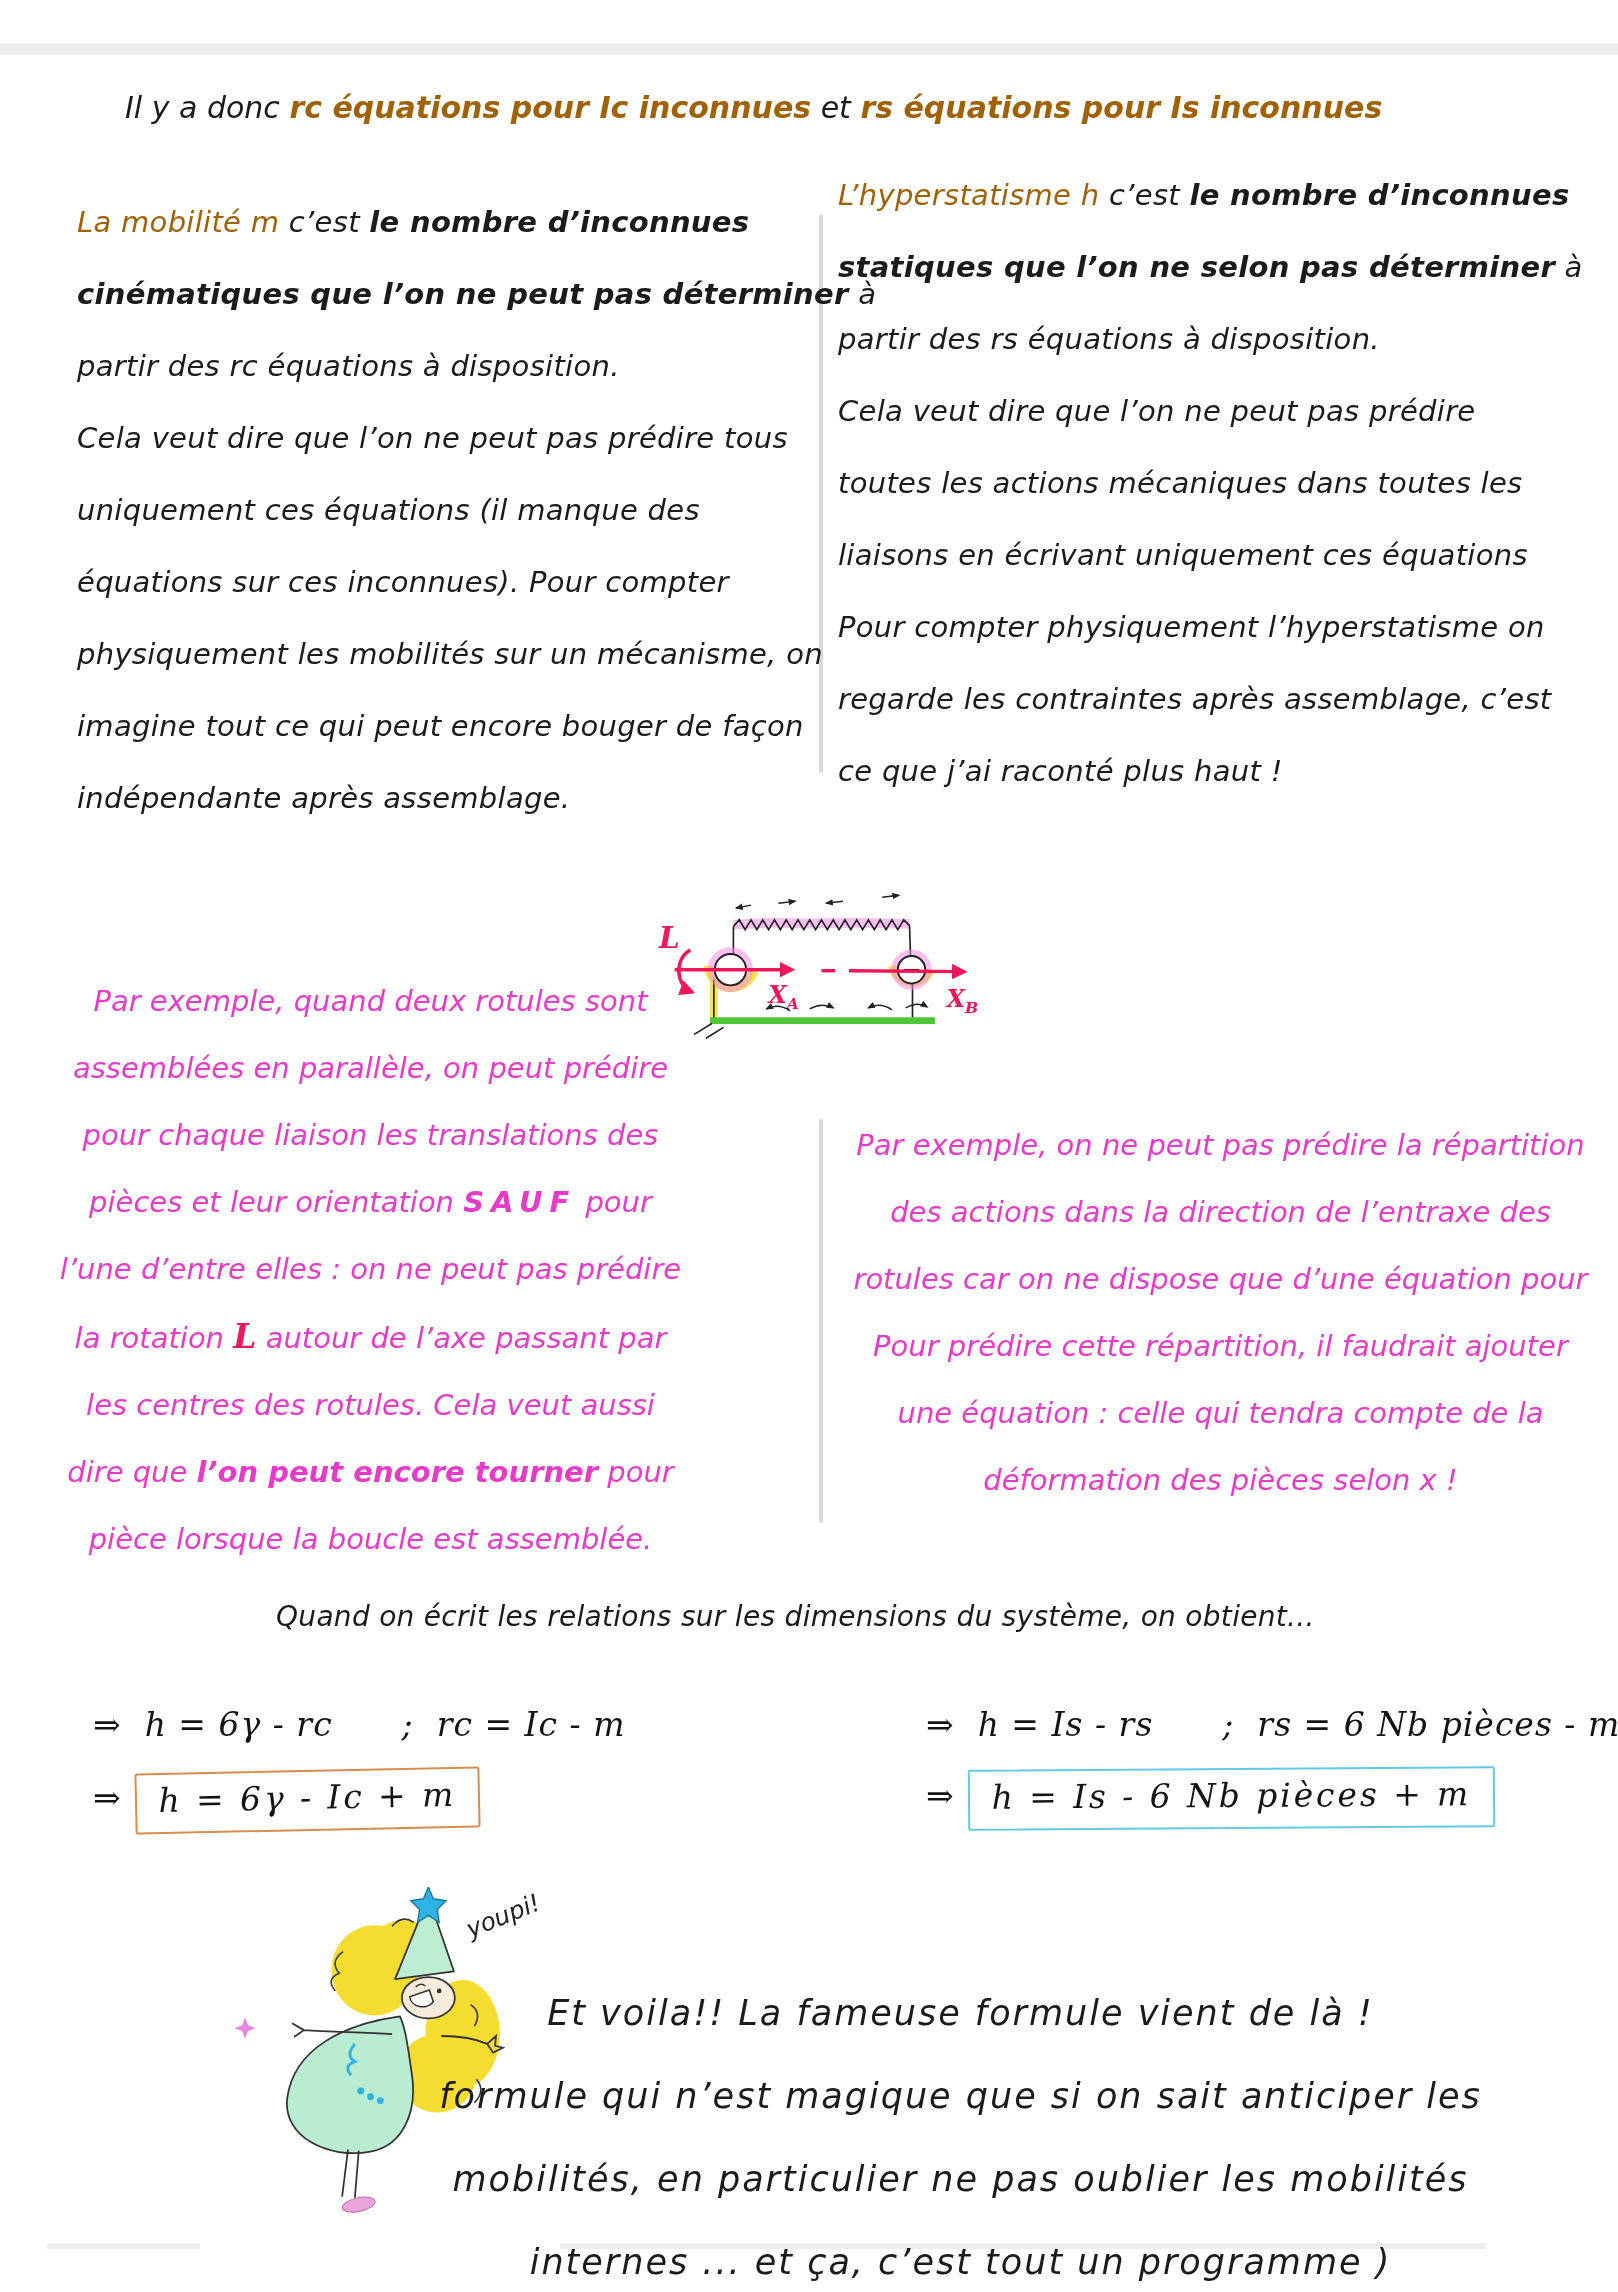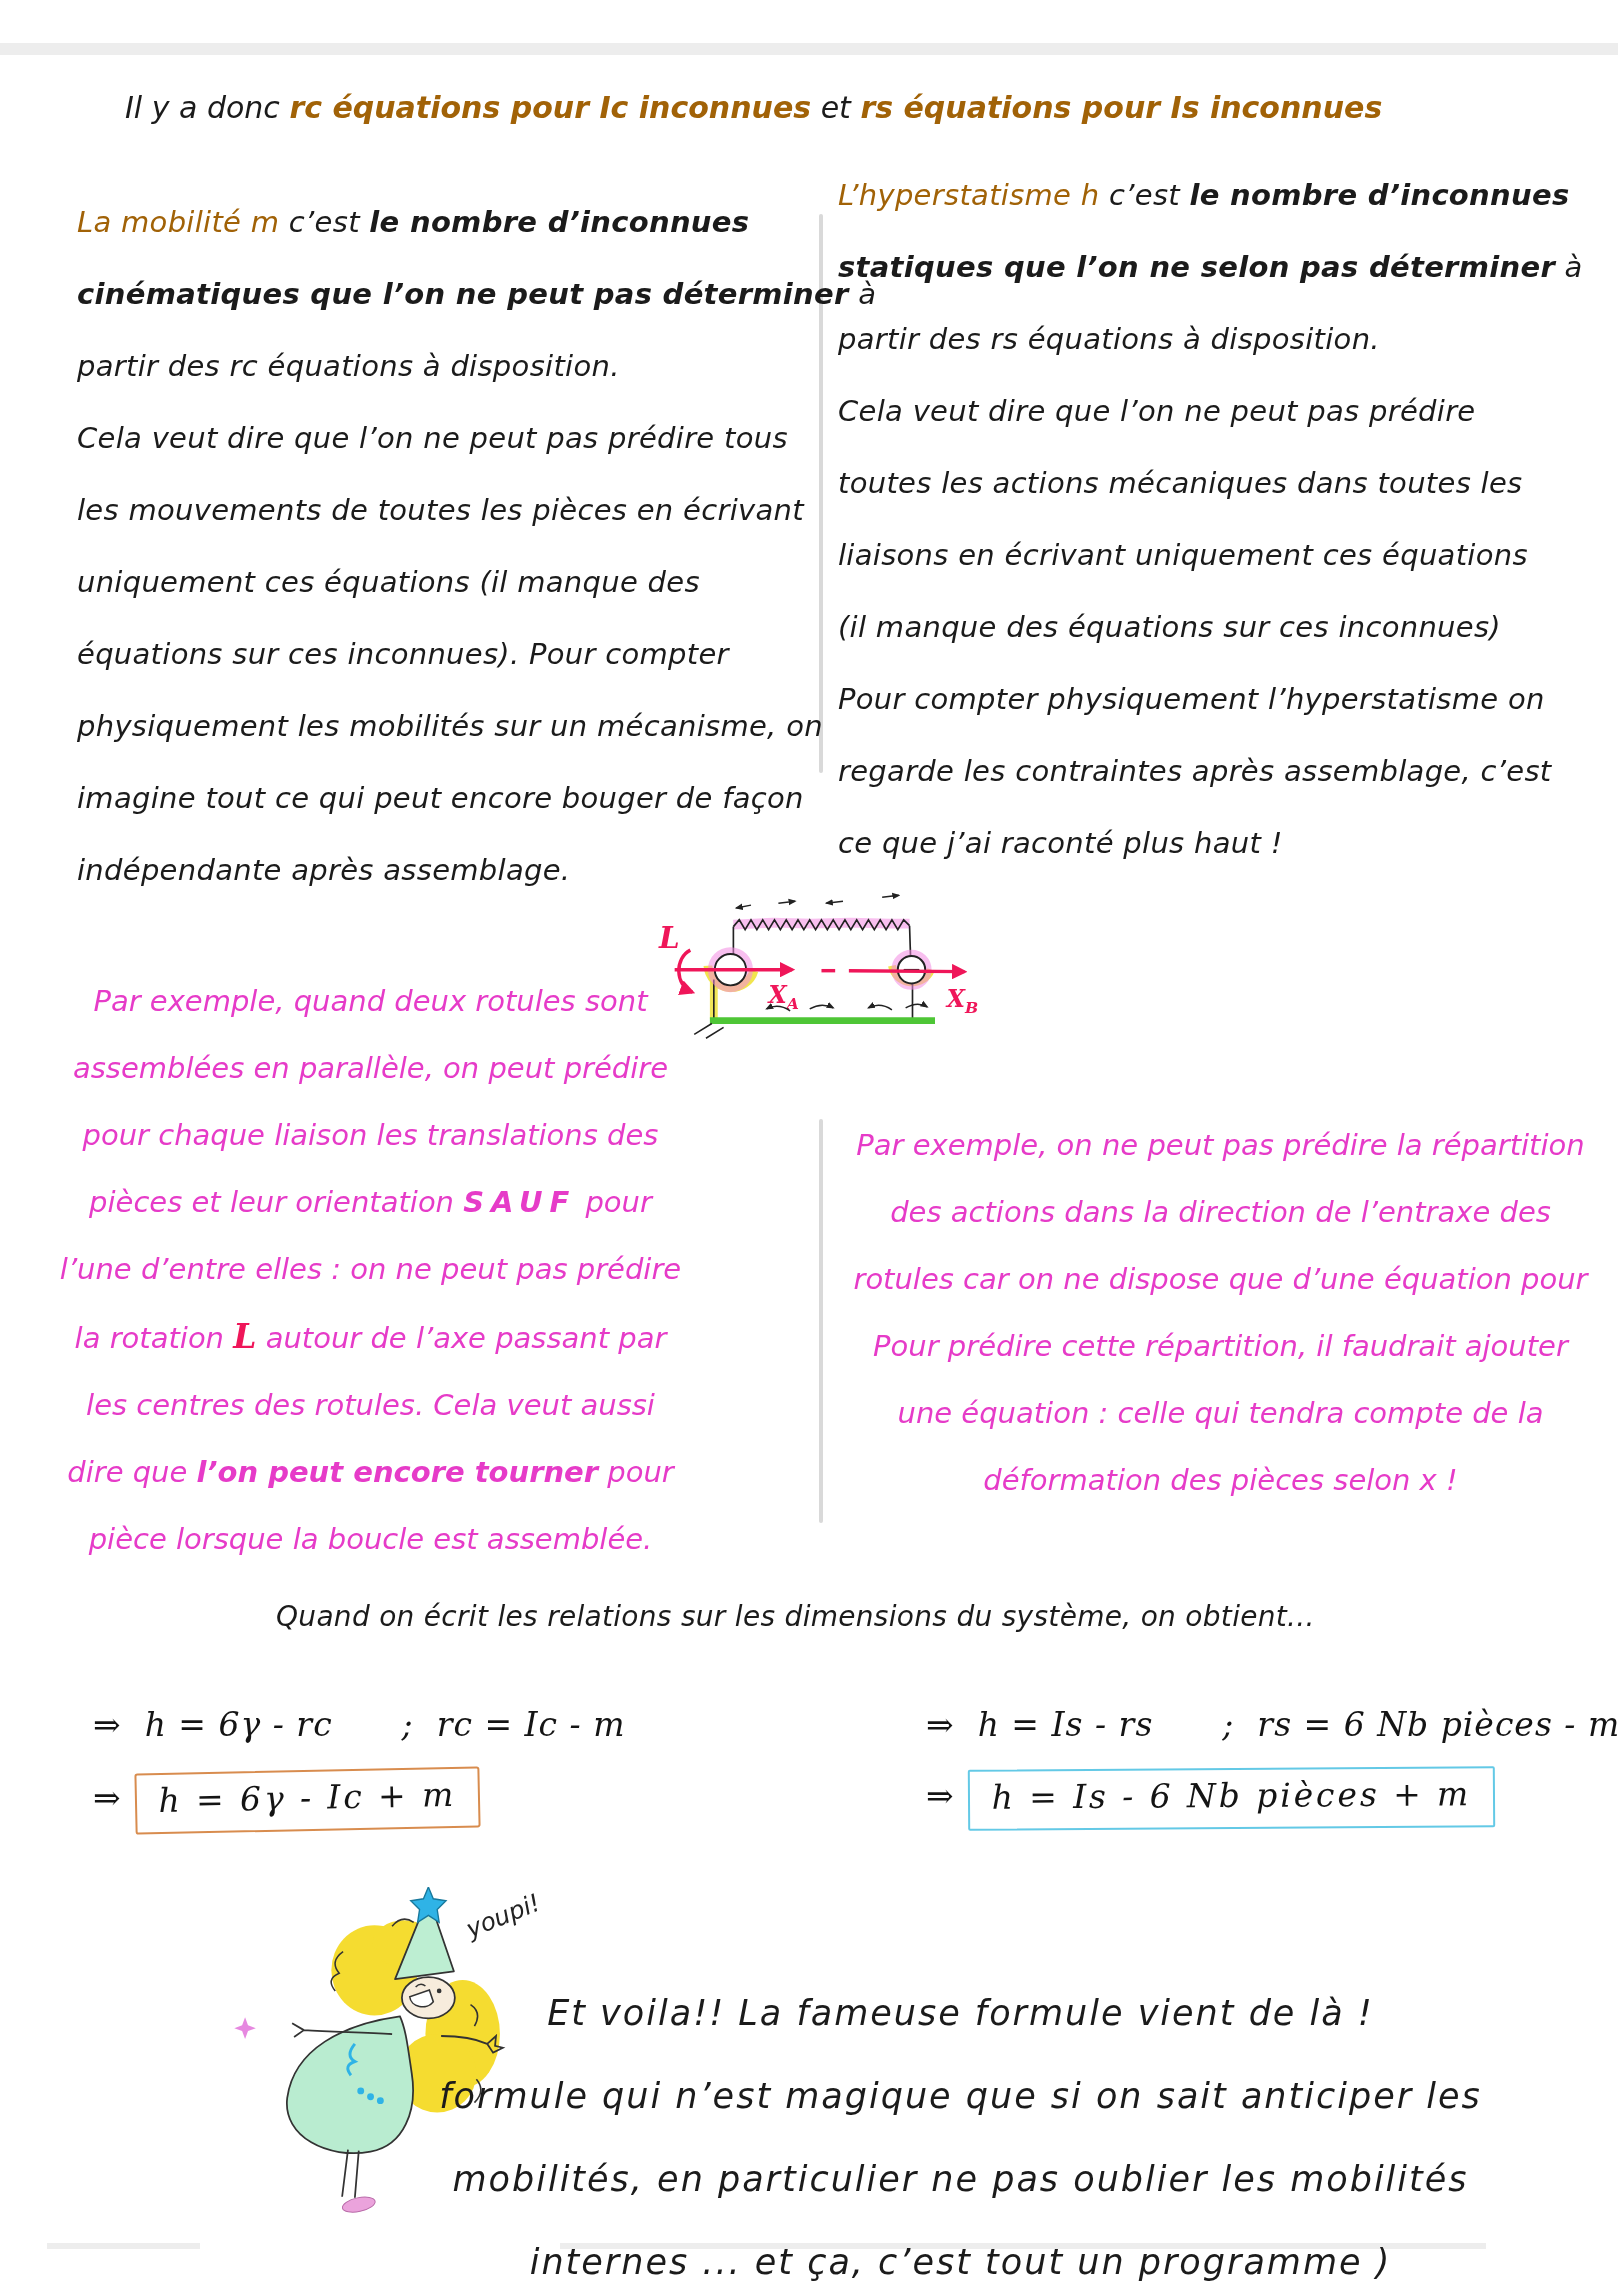--- a/index.html
+++ b/index.html
@@ -44,36 +44,34 @@
   </div>
 
   <div class="divider" style="top:214px;height:559px;"></div>
   <div class="divider" style="top:1119px;height:404px;"></div>
 
   <div class="abs hand col" style="left:77px;top:186px;width:745px;">
     <div class="ln"><span class="orange">La mobilité m</span><span> c’est </span><span class="b">le nombre d’inconnues</span></div>
     <div class="ln"><span class="b">cinématiques que l’on ne peut pas déterminer</span><span> à</span></div>
     <div class="ln">partir des rc équations à disposition.</div>
     <div class="ln">Cela veut dire que l’on ne peut pas prédire tous</div>
-    <div class="ln">les mouvements de toutes les pièces en écrivant</div>
     <div class="ln">uniquement ces équations (il manque des</div>
     <div class="ln">équations sur ces inconnues).  Pour compter</div>
     <div class="ln">physiquement les mobilités sur un mécanisme, on</div>
     <div class="ln">imagine tout ce qui peut encore bouger de façon</div>
     <div class="ln">indépendante après assemblage.</div>
   </div>
 
   <div class="abs hand col" style="left:838px;top:159px;width:765px;">
     <div class="ln"><span class="teal">L’hyperstatisme h</span><span> c’est </span><span class="b">le nombre d’inconnues</span></div>
     <div class="ln"><span class="b">statiques que l’on ne selon pas déterminer</span><span> à</span></div>
     <div class="ln">partir des rs équations à disposition.</div>
     <div class="ln">Cela veut dire que l’on ne peut pas prédire</div>
     <div class="ln">toutes les actions mécaniques dans toutes les</div>
     <div class="ln">liaisons en écrivant uniquement ces équations</div>
-    <div class="ln">(il manque des équations sur ces inconnues)</div>
     <div class="ln">Pour compter physiquement l’hyperstatisme on</div>
     <div class="ln">regarde les contraintes après assemblage, c’est</div>
     <div class="ln">ce que j’ai raconté plus haut !</div>
   </div>
 
   <svg class="abs" style="left:635px;top:864px;" width="416" height="184" viewBox="0 0 424 188">
     <defs>
       <marker id="mRed" viewBox="0 0 10 10" refX="8" refY="5" markerWidth="4.5" markerHeight="4.5" orient="auto-start-reverse">
         <path d="M0,0 L10,5 L0,10 z" fill="#ef1659"></path>
       </marker>

